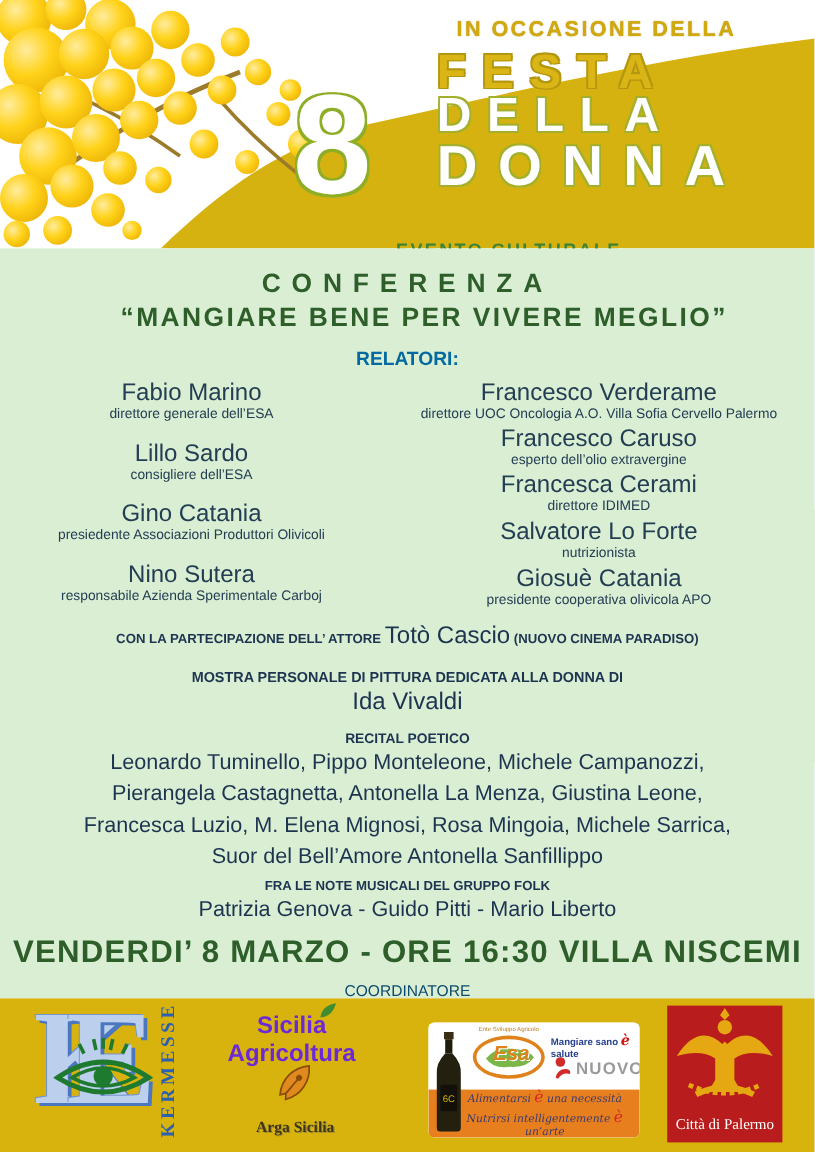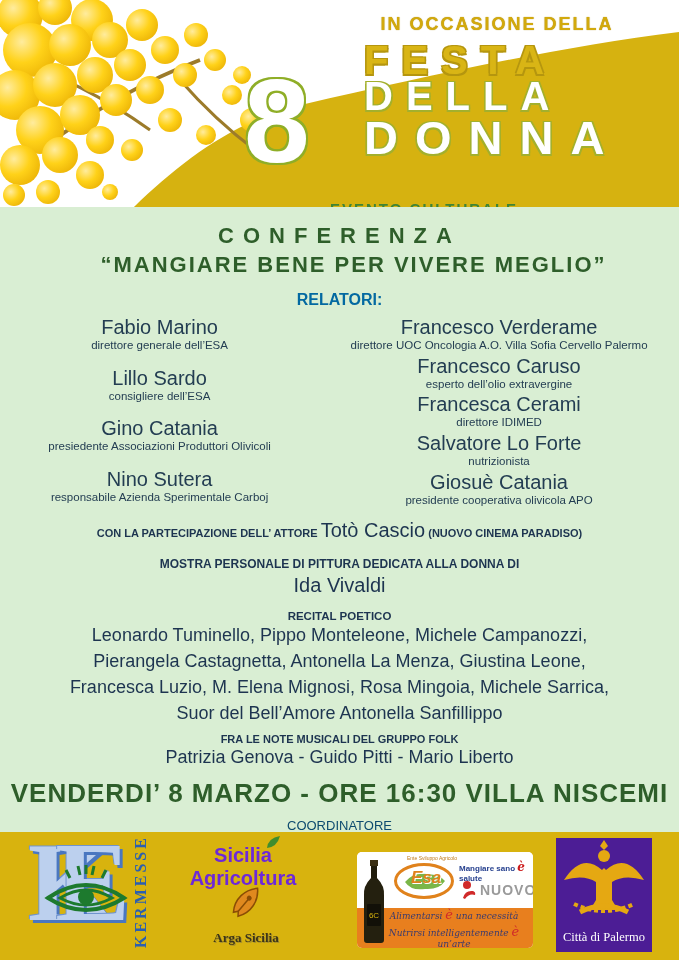--- a/index.html
+++ b/index.html
@@ -85,34 +85,34 @@
   .arga-text{margin-top:4px;font-family:"Liberation Serif",serif;font-size:13px;font-weight:bold;
     color:#3c3519;text-shadow:1px 1px 0 #a8902c;}
   
   .esa-banner{position:absolute;left:357px;top:20px;width:176px;height:96px;background:#ffffff;border-radius:5px;overflow:hidden;}
   .esa-top{position:absolute;left:0;top:0;width:176px;height:56px;background:#ffffff;}
   .esa-orange{position:absolute;left:0;top:56px;width:176px;height:40px;background:#e87f1e;
     color:#3a3a6e;font-family:"DejaVu Serif",serif;font-style:italic;font-size:9px;
     display:flex;flex-direction:column;justify-content:center;gap:2px;text-align:center;padding-left:18px;}
   .esa-orange .red-e{color:#d02a2a;font-size:13px;}
   .bottle{position:absolute;left:4px;top:8px;width:26px;height:84px;z-index:3;}
-  .esa-logo{position:absolute;left:34px;top:4px;width:66px;text-align:right;}
+  .esa-logo{position:absolute;left:34px;top:4px;width:66px;text-align:center;}
   .esa-org{font-size:5px;color:#c07a1a;line-height:1.1;}
   .esa-oval{position:relative;width:60px;height:36px;border:3px solid #e0821c;border-radius:50%;margin:1px auto 0;}
   .esa-word{position:absolute;left:14px;top:2px;font-size:17px;font-weight:bold;font-style:italic;color:#e0821c;
     text-shadow:1px 1px 0 #ffffff;}
   .mangiare-sano{position:absolute;left:102px;top:8px;width:72px;font-size:8px;font-weight:bold;color:#27418f;}
   .mangiare-sano .red-e{color:#cc1a1a;font-family:"DejaVu Serif",serif;font-style:italic;font-size:12px;}
   .lilt{position:absolute;left:104px;top:28px;display:flex;align-items:center;gap:3px;}
   .lilt-word{font-size:14px;font-weight:bold;color:#9a9a9a;letter-spacing:1px;}
   .lilt-div{width:1px;height:18px;background:#cccccc;}
   .bars{display:flex;align-items:flex-end;gap:1px;height:14px;}
   .bars div{width:3px;background:#c0392b;}
   
-  .palermo{position:absolute;left:556px;top:6px;width:96px;height:114px;background:#4c1d95;text-align:center;}
+  .palermo{position:absolute;left:556px;top:6px;width:96px;height:114px;background:#b91c1c;text-align:center;}
   .palermo-label{position:absolute;bottom:7px;width:100%;color:#ffffff;
     font-family:"Liberation Serif",serif;font-size:12.5px;}
 </style>
 </head>
 <body>
 
 <div class="poster">
 
   <div class="header">
     <svg class="swoosh" viewBox="0 0 679 207" xmlns="http://www.w3.org/2000/svg">

